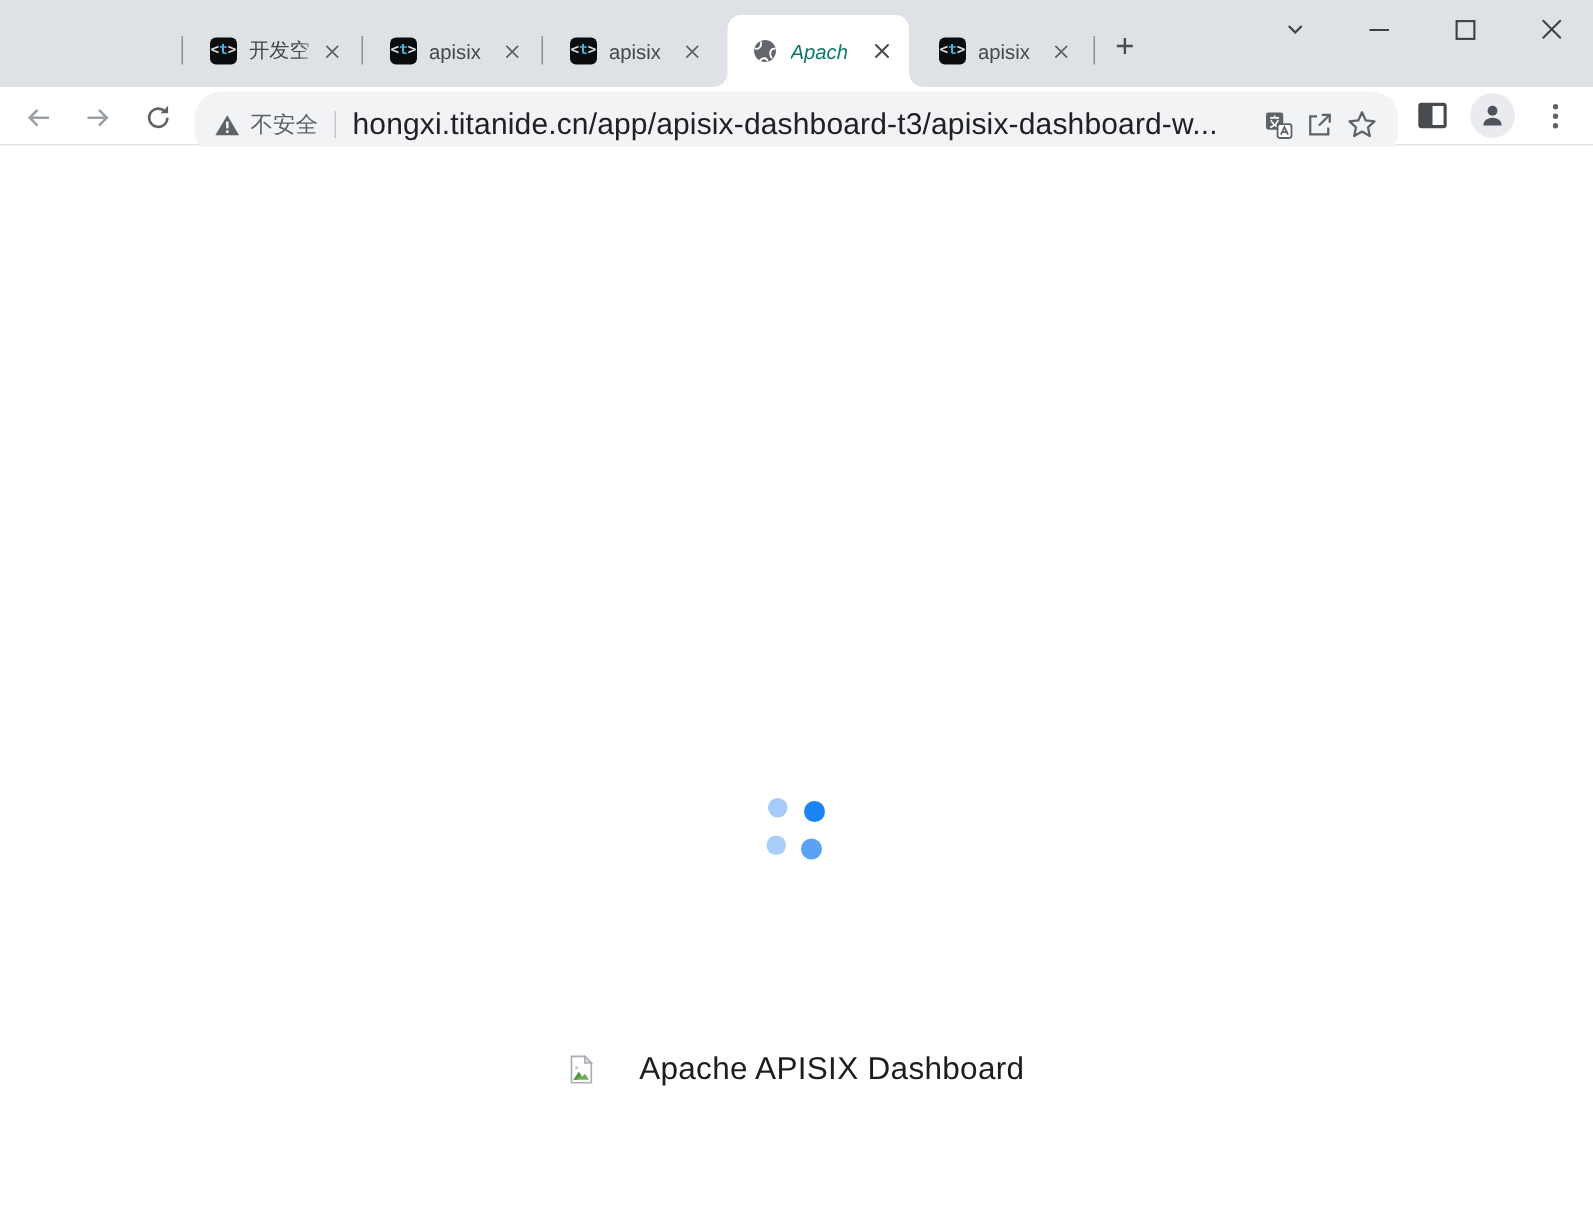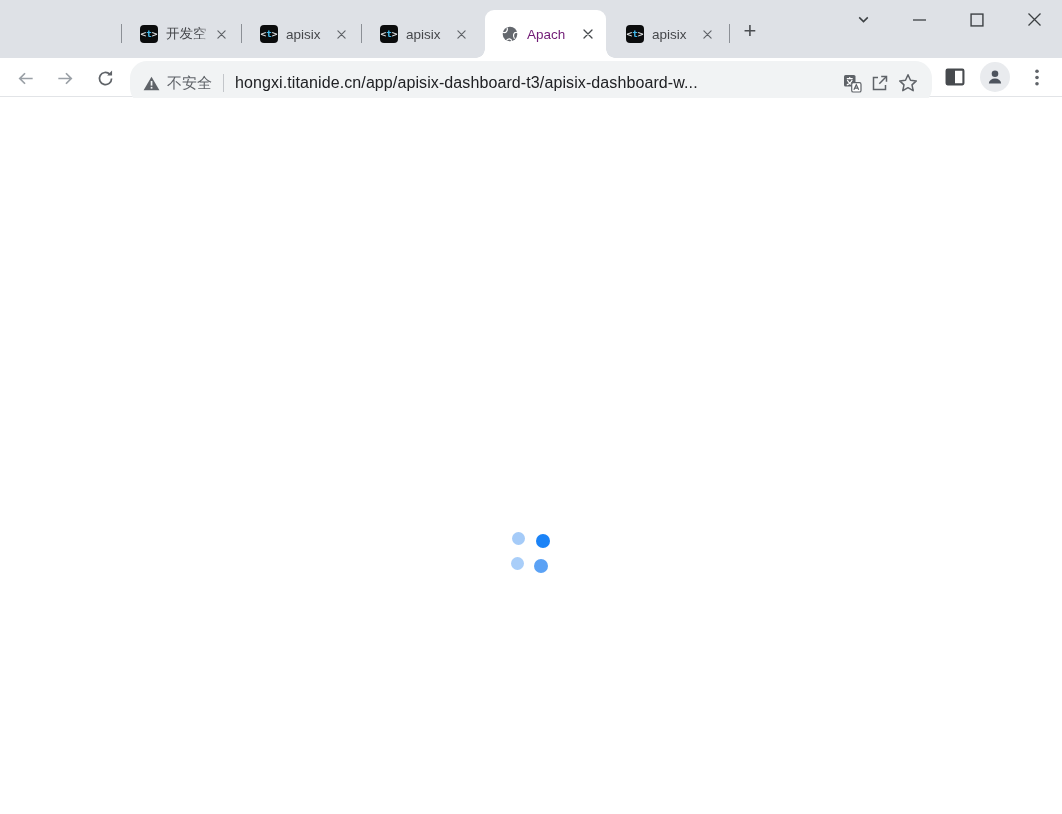--- a/index.html
+++ b/index.html
@@ -26,21 +26,21 @@
     content:""; position:absolute; bottom:0; width:9px; height:9px;
   }
   .tab.active::before { left:-9px;  background:radial-gradient(circle at 0 0, transparent 8.5px, #fff 9px); }
   .tab.active::after  { right:-9px; background:radial-gradient(circle at 9px 0, transparent 8.5px, #fff 9px); }
   .tab-label {
     flex:1; margin-left:8px; font-size:13.5px; color:#45474b;
     white-space:nowrap; overflow:hidden;
     -webkit-mask-image:linear-gradient(90deg,#000 70%,transparent 97%);
     mask-image:linear-gradient(90deg,#000 70%,transparent 97%);
   }
-  .tab.active .tab-label { color:#701a75; }
+  .tab.active .tab-label { color:#0f766e;font-style:italic; }
   .tab-close {
     flex:0 0 auto; width:17px; height:17px; border-radius:50%;
     display:flex; align-items:center; justify-content:center;
   }
   .tab-sep { position:absolute; top:24px; width:1px; height:19px; background:#8c9096; }
   .favicon { flex:0 0 auto; width:18px; height:18px; display:flex; align-items:center; justify-content:center; }
   .code-fav {
     width:18px; height:18px; border-radius:4px; background:#0b0c0d;
     display:flex; align-items:center; justify-content:center;
     font-family:"DejaVu Sans Mono", monospace; font-size:9.5px; font-weight:bold; line-height:1;
@@ -66,21 +66,21 @@
     display:flex; align-items:center; justify-content:center; cursor:pointer;
   }
   .omnibox {
     position:absolute; left:130px; top:3px; width:802px; height:44px;
     background:var(--omnibox-bg,#f1f3f4); border-radius:17px;
     display:flex; align-items:center; padding:0 10px 0 13px;
   }
   .sec-label { margin-left:7px; font-size:15px; color:#5f6368; white-space:nowrap; }
   .omni-sep { width:1px; height:18px; background:#c3c6ca; margin:0 11px; }
   .url-text {
-    flex:1; font-size:16px; color:var(--url-text,#202124);
+    flex:1; font-size:20px; color:var(--url-text,#202124);
     white-space:nowrap; overflow:hidden; letter-spacing:0.1px;
   }
   .omni-btn { flex:0 0 auto; width:28px; height:28px; display:flex; align-items:center; justify-content:center; border-radius:50%; cursor:pointer; }
   .tool-btn { position:absolute; top:4px; width:30px; height:30px; display:flex; align-items:center; justify-content:center; border-radius:50%; cursor:pointer; }
   .avatar-circle {
     position:absolute; left:980px; top:4px; width:30px; height:30px; border-radius:50%;
     background:#e9ebee; display:flex; align-items:center; justify-content:center; cursor:pointer;
   }
 
   
@@ -289,15 +289,27 @@
 
   <div class="content">
 
     <div class="spinner">
       <span class="dot dot0" style="background: rgb(165, 203, 248);"></span>
       <span class="dot dot1" style="background: rgb(27, 131, 247);"></span>
       <span class="dot dot2" style="background: rgb(169, 206, 249);"></span>
       <span class="dot dot3" style="background: rgb(91, 162, 245);"></span>
     </div>
 
+    <div class="page-footer">
+      <span>
+        <svg width="17" height="20" viewBox="0 0 17 20" style="display:block">
+          <path d="M2 1.2 H10.8 L15.2 5.6 V18.8 H2 Z" fill="#fdfdfd" stroke="#aaadb2" stroke-width="1.1"></path>
+          <path d="M10.8 1.2 L15.2 5.6 H10.8 Z" fill="#dfe2e6" stroke="#aaadb2" stroke-width="1"></path>
+          <path d="M3.4 16.8 L6.8 11.6 L9.2 14.6 L10.9 12.8 L13.7 16.8 Z" fill="#6fae57"></path>
+          <path d="M3.4 16.8 L6.8 11.6 L8.2 13.4 L5.6 16.8 Z" fill="#558f41"></path>
+          <circle cx="5.4" cy="8.8" r="1.1" fill="#c9cdd2"></circle>
+        </svg>
+      </span>
+      <span class="footer-title">Apache APISIX Dashboard</span>
+    </div>
 
   </div>
 </div>
 
 </body></html>

